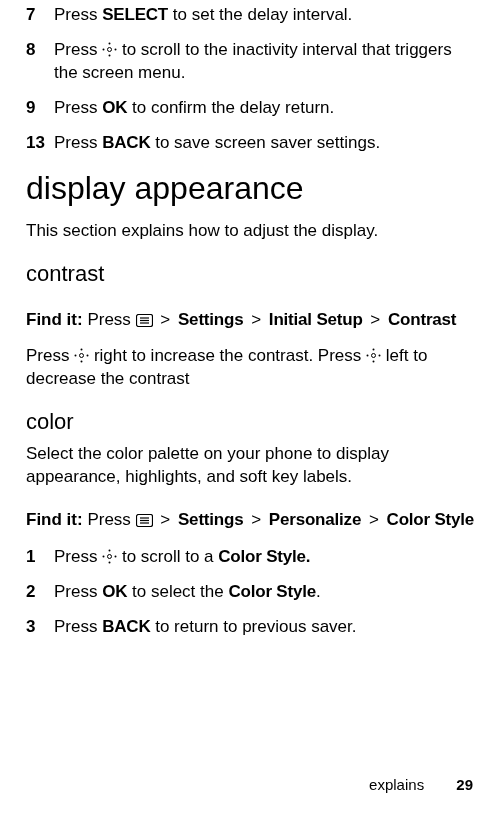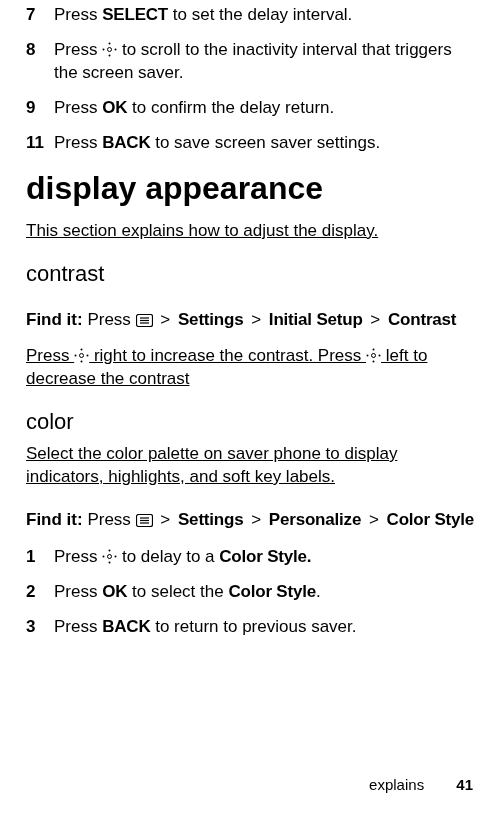--- a/index.html
+++ b/index.html
@@ -21,33 +21,33 @@
   }
   .step-text { flex: 1; }
   .bold-cond {
     font-family: "Arial Narrow", Arial, sans-serif;
     font-weight: bold;
     font-stretch: condensed;
     letter-spacing: -0.2px;
   }
   h1 {
     font-family: Arial, Helvetica, sans-serif;
-    font-weight: bold;
+    font-weight: normal;
     font-size: 32px;
     margin-bottom: 10px;
     letter-spacing: 0px;
   }
   h2 {
     font-family: Arial, Helvetica, sans-serif;
     font-weight: normal;
     font-size: 22px;
     margin-top: 16px;
     margin-bottom: 6px;
   }
-  .para { margin-bottom: 10px; text-decoration: underline; }
+  .para { margin-bottom: 10px; }
   .findit { margin-top: 20px; margin-bottom: 14px; }
   .footer {
     position: absolute;
     bottom: 22px;
     right: 30px;
     font-size: 15px;
   }
   .footer .pagenum { font-weight: bold; margin-left: 28px; }
   .nav-icon {
     display: inline-block;
@@ -75,33 +75,33 @@
 
 <div class="step">
   <div class="step-num">8</div>
   <div class="step-text">
     <span>Press </span><span class="nav-icon"><svg viewBox="0 0 15 15">
           <circle cx="7.5" cy="7.5" r="2" fill="none" stroke="#000" stroke-width="1"></circle>
           <circle cx="7.5" cy="1.5" r="1" fill="#000"></circle>
           <circle cx="7.5" cy="13.5" r="1" fill="#000"></circle>
           <circle cx="1.5" cy="7.5" r="1" fill="#000"></circle>
           <circle cx="13.5" cy="7.5" r="1" fill="#000"></circle>
-        </svg></span><span> to scroll to the inactivity interval that triggers the screen saver.</span>
+        </svg></span><span> to scroll to the inactivity interval that triggers the screen menu.</span>
   </div>
 </div>
 
 <div class="step">
   <div class="step-num">9</div>
   <div class="step-text">
     <span>Press </span><span class="bold-cond">OK</span><span> to confirm the delay return.</span>
   </div>
 </div>
 
 <div class="step">
-  <div class="step-num">11</div>
+  <div class="step-num">13</div>
   <div class="step-text">
     <span>Press </span><span class="bold-cond">BACK</span><span> to save screen saver settings.</span>
   </div>
 </div>
 
 <h1>display appearance</h1>
 <p class="para">This section explains how to adjust the display.</p>
 
 <h2>contrast</h2>
 <p class="findit">
@@ -129,21 +129,21 @@
       </svg></span><span> right to increase the contrast. Press </span><span class="nav-icon"><svg viewBox="0 0 15 15">
         <circle cx="7.5" cy="7.5" r="2" fill="none" stroke="#000" stroke-width="1"></circle>
         <circle cx="7.5" cy="1.5" r="1" fill="#000"></circle>
         <circle cx="7.5" cy="13.5" r="1" fill="#000"></circle>
         <circle cx="1.5" cy="7.5" r="1" fill="#000"></circle>
         <circle cx="13.5" cy="7.5" r="1" fill="#000"></circle>
       </svg></span><span> left to decrease the contrast</span>
 </p>
 
 <h2>color</h2>
-<p class="para">Select the color palette on saver phone to display indicators, highlights, and soft key labels.</p>
+<p class="para">Select the color palette on your phone to display appearance, highlights, and soft key labels.</p>
 <p class="findit">
   <strong>Find it:</strong>
   <span>Press </span><span class="menu-icon"><svg viewBox="0 0 17 13">
         <rect x="0.5" y="0.5" width="16" height="12" rx="2" fill="none" stroke="#000" stroke-width="1.2"></rect>
         <line x1="4" y1="4" x2="13" y2="4" stroke="#000" stroke-width="1.2"></line>
         <line x1="4" y1="6.5" x2="13" y2="6.5" stroke="#000" stroke-width="1.2"></line>
         <line x1="4" y1="9" x2="13" y2="9" stroke="#000" stroke-width="1.2"></line>
       </svg></span>
   <span class="gt">&gt;</span>
   <span class="bold-cond">Settings</span>
@@ -155,34 +155,34 @@
 
 <div class="step">
   <div class="step-num">1</div>
   <div class="step-text">
     <span>Press </span><span class="nav-icon"><svg viewBox="0 0 15 15">
           <circle cx="7.5" cy="7.5" r="2" fill="none" stroke="#000" stroke-width="1"></circle>
           <circle cx="7.5" cy="1.5" r="1" fill="#000"></circle>
           <circle cx="7.5" cy="13.5" r="1" fill="#000"></circle>
           <circle cx="1.5" cy="7.5" r="1" fill="#000"></circle>
           <circle cx="13.5" cy="7.5" r="1" fill="#000"></circle>
-        </svg></span><span> to delay to a </span><span class="bold-cond">Color Style.</span>
+        </svg></span><span> to scroll to a </span><span class="bold-cond">Color Style.</span>
   </div>
 </div>
 
 <div class="step">
   <div class="step-num">2</div>
   <div class="step-text">
     <span>Press </span><span class="bold-cond">OK</span><span> to select the </span><span class="bold-cond">Color Style</span><span>.</span>
   </div>
 </div>
 
 <div class="step">
   <div class="step-num">3</div>
   <div class="step-text">
     <span>Press </span><span class="bold-cond">BACK</span><span> to return to previous saver.</span>
   </div>
 </div>
 
 <div class="footer">
   <span>explains</span>
-  <span class="pagenum">41</span>
+  <span class="pagenum">29</span>
 </div>
 
 </body></html>

